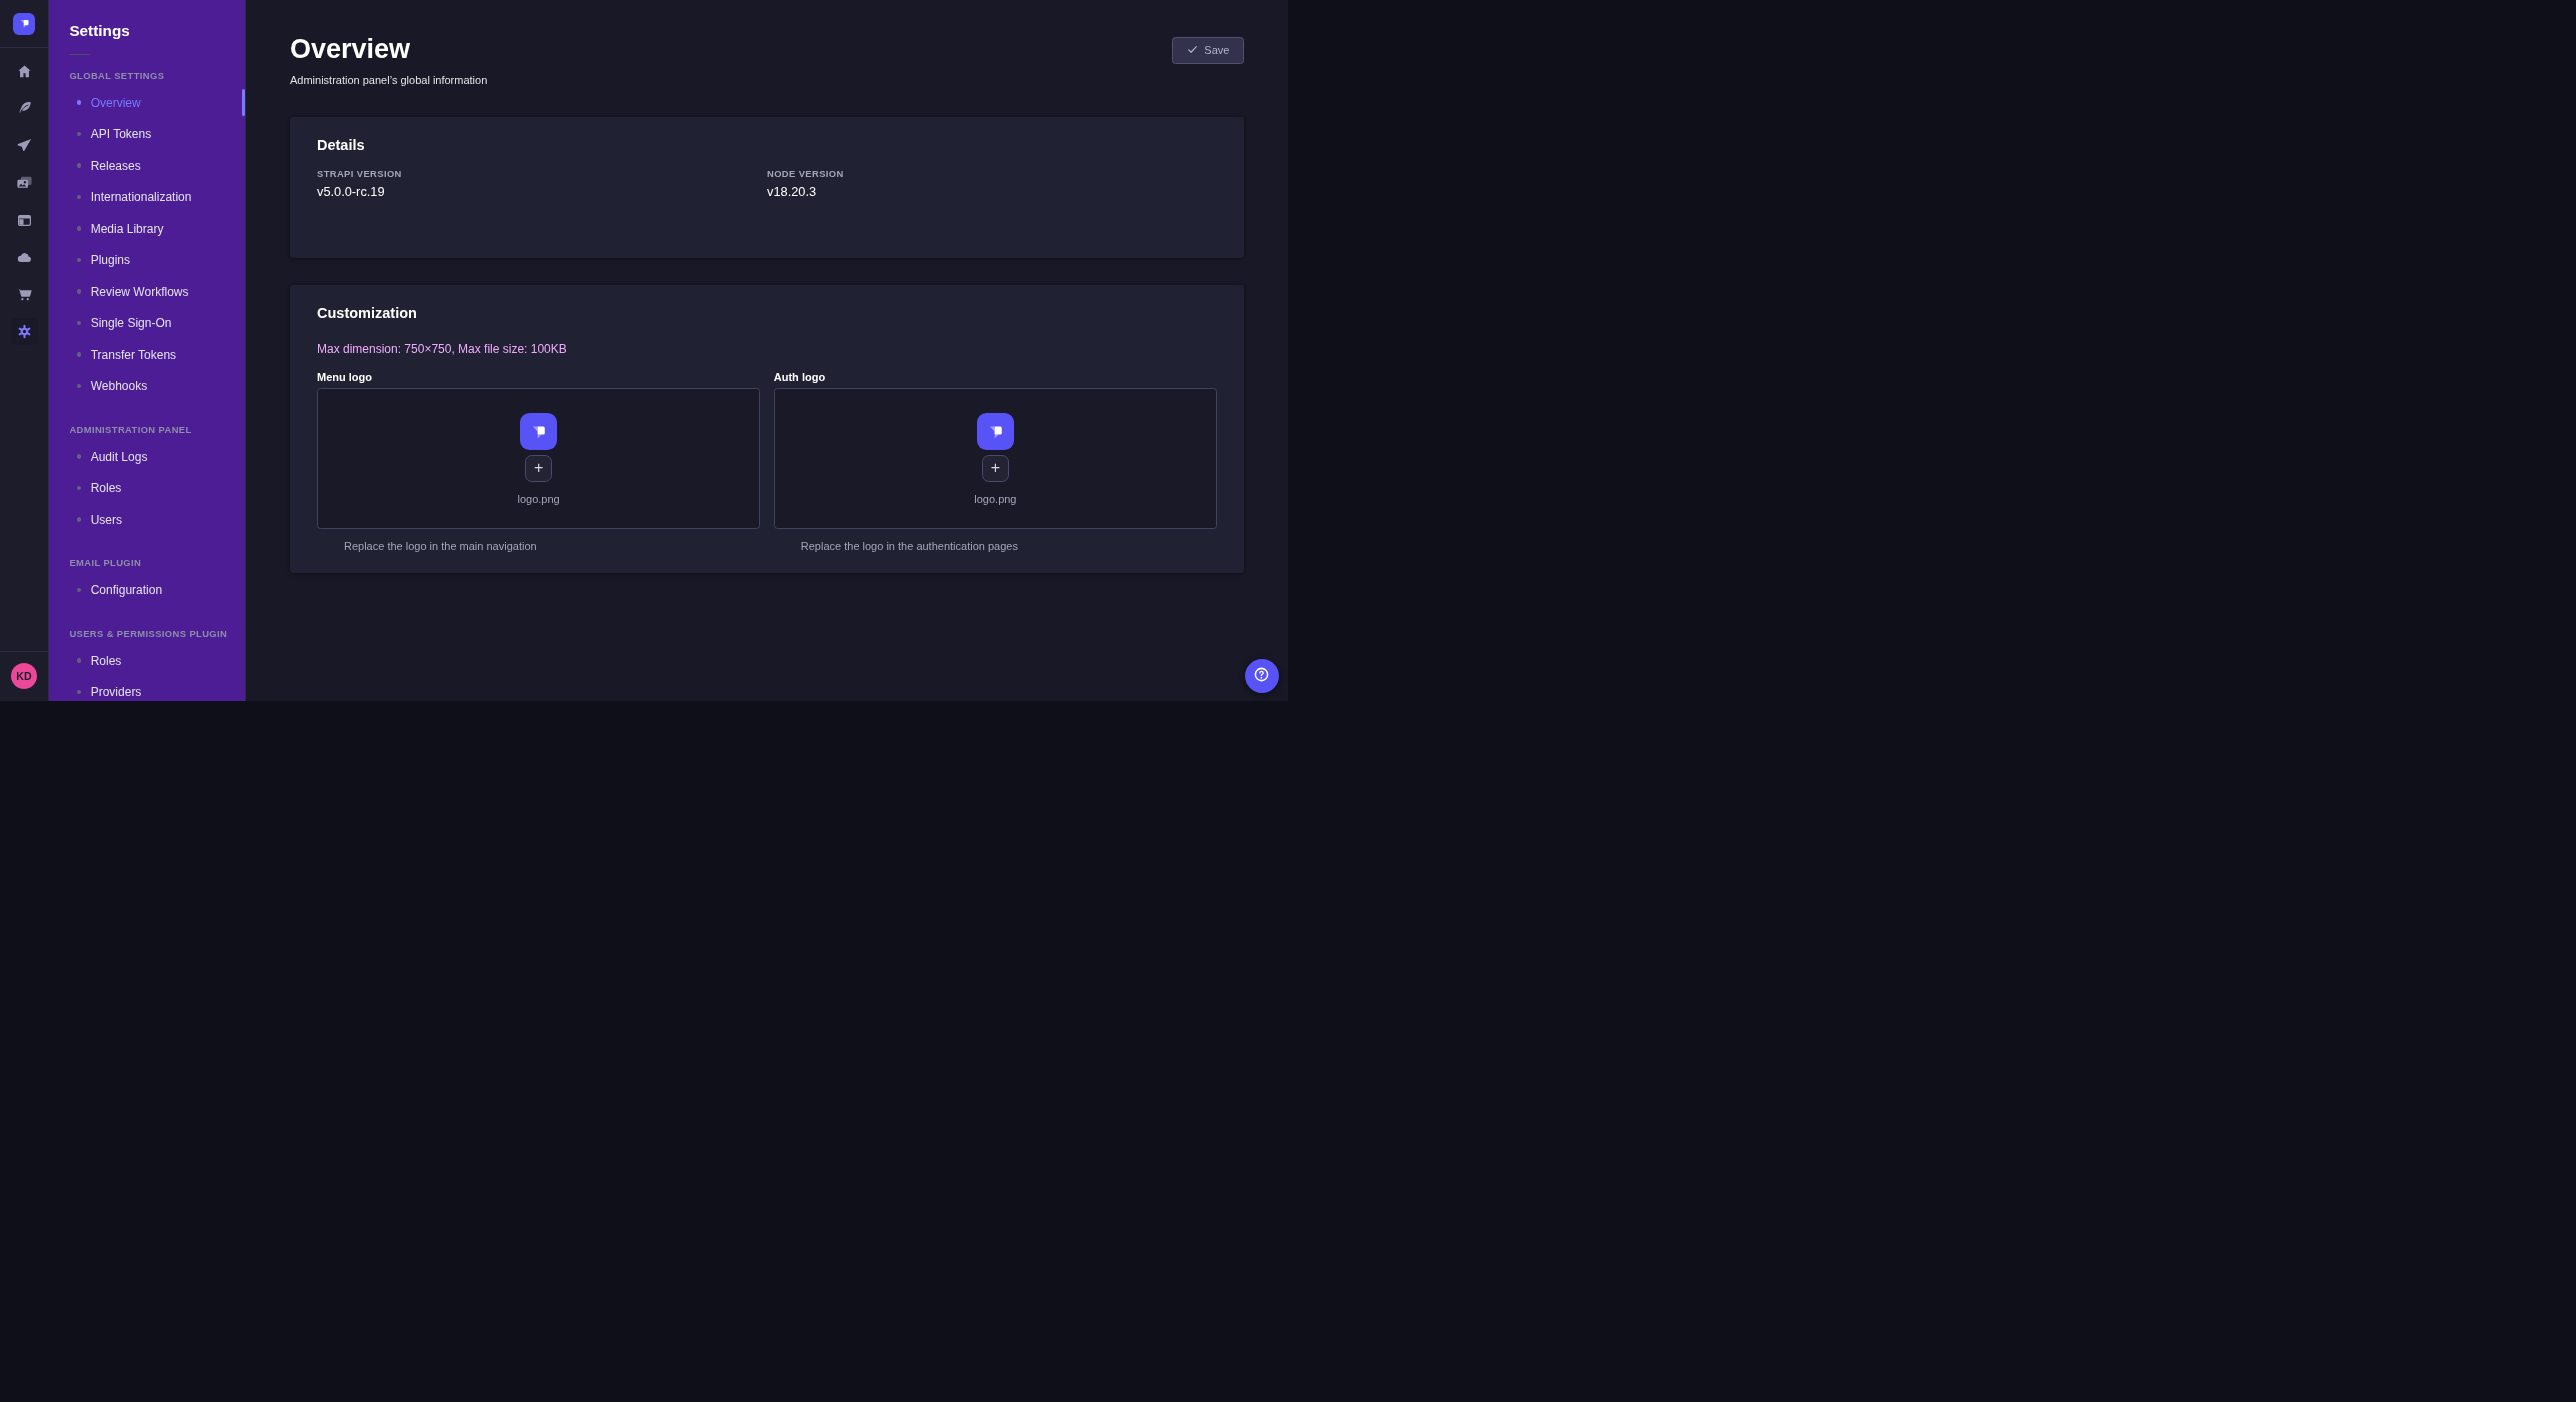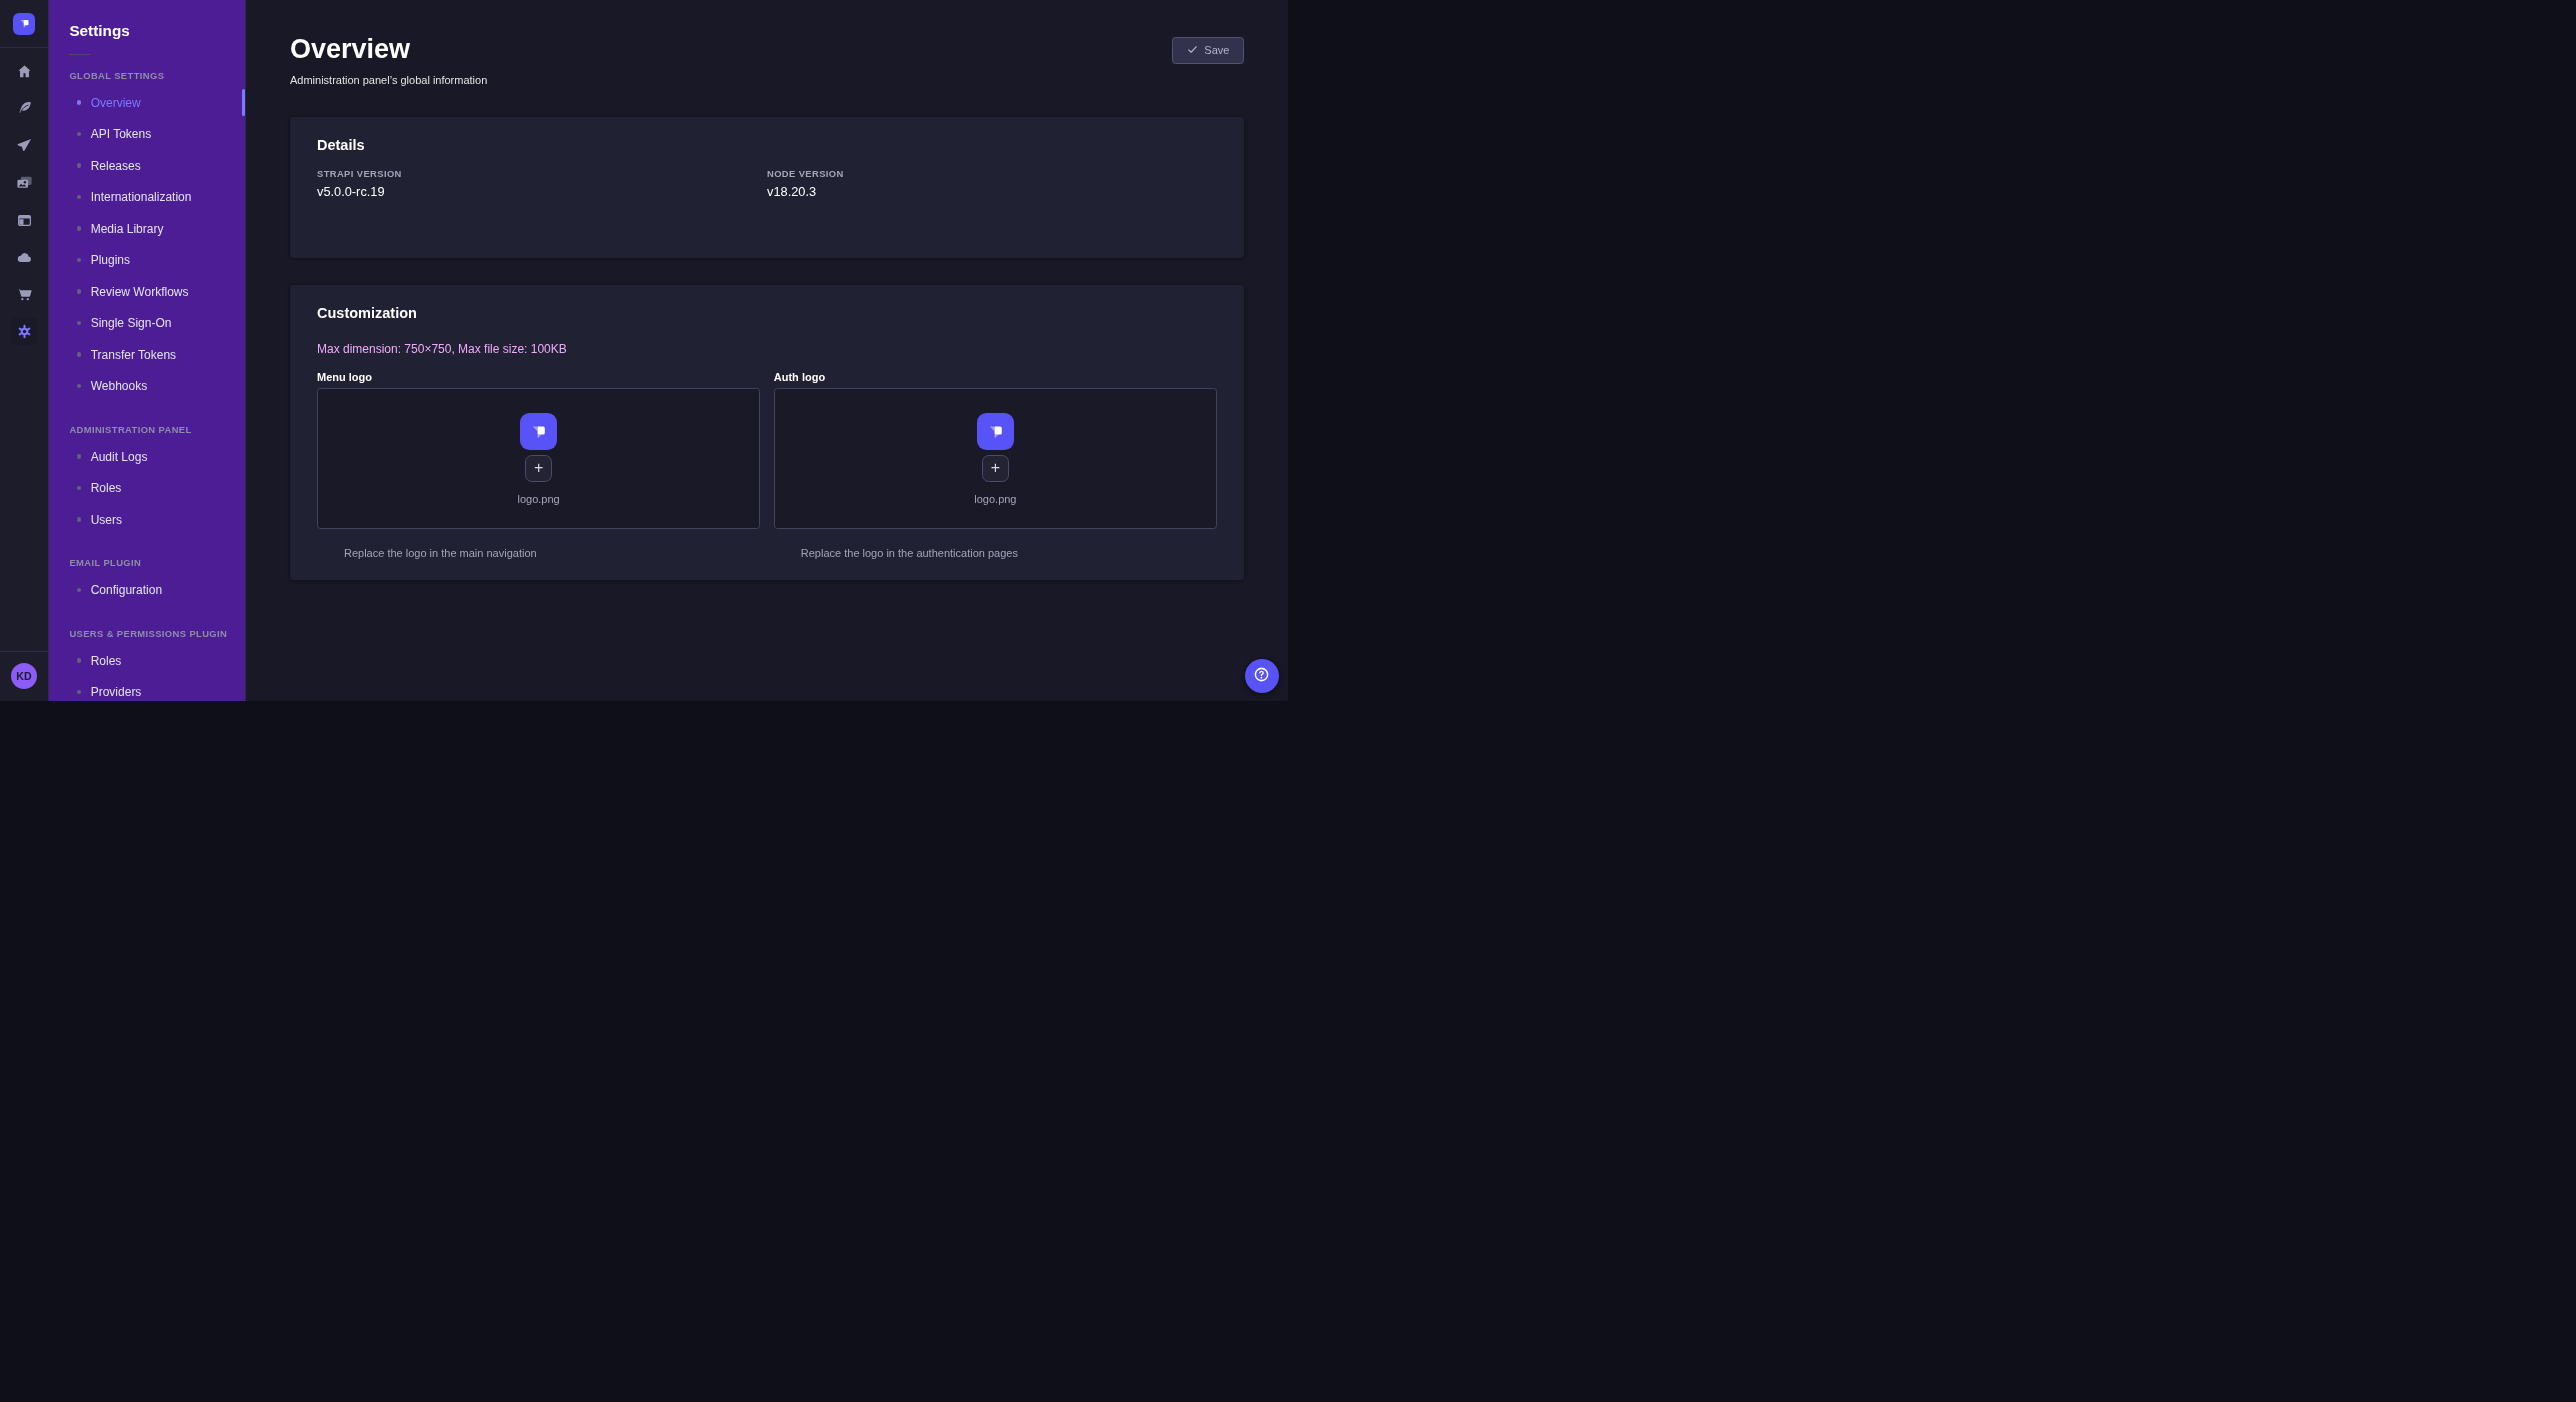--- a/index.html
+++ b/index.html
@@ -23,21 +23,21 @@
   .rail-divider{ width:100%; height:0.9px; background:#2c2c42; }
   .rail-nav{ display:flex; flex-direction:column; align-items:center; padding-top:10.2px; gap:10.2px; }
   .rail-btn{
     width:27px; height:27px; border-radius:5.1px; border:none; background:transparent;
     color:#9c9cb8; display:flex; align-items:center; justify-content:center; cursor:pointer;
   }
   .rail-btn.active{ background:#191927; color:#7b79ff; }
   .rail-btn svg{ display:block; }
   .rail-bottom{ margin-top:auto; width:100%; display:flex; flex-direction:column; align-items:center; }
   .avatar{
-    width:26.4px; height:26.4px; border-radius:50%; background:#8b5cf6; color:#1b1b2c;
+    width:26.4px; height:26.4px; border-radius:50%; background:#ec4899; color:#1b1b2c;
     font-weight:700; font-size:10.6px; border:none; margin:11px 0 12px; cursor:pointer;
     font-family:"Liberation Sans", sans-serif;
   }
   
   .sidebar{
     width:197px; flex-shrink:0; background:#4c1d95; border-right:0.9px solid #2c2c42;
     padding-top:22px; overflow:hidden; position:relative;
   }
   .sidebar h1{ font-size:15.3px; font-weight:700; color:#fff; margin-left:20.4px; }
   .title-divider{ width:20.4px; height:0.9px; background:#4a4a6a; margin:13.6px 0 15.3px 20.4px; }
@@ -94,21 +94,21 @@
     width:37px; height:37px; border-radius:9.4px; background:#5753f6;
     display:flex; align-items:center; justify-content:center;
   }
   .add-btn{
     width:26.4px; height:26.4px; margin-top:5.1px; border-radius:6.8px; background:#232334;
     border:0.9px solid #4a4a6a; color:#d9d9e3; font-size:16px; line-height:1;
     cursor:pointer; display:flex; align-items:center; justify-content:center; font-weight:300;
     font-family:"Liberation Sans", sans-serif;
   }
   .filename{ margin-top:11px; font-size:11px; color:#a5a5ba; }
-  .upload-caption{ margin-top:18px; font-size:11px; color:#a5a5ba;padding-left:27px; }
+  .upload-caption{ margin-top:11px; font-size:11px; color:#a5a5ba;padding-left:27px; }
   .help-fab{
     position:absolute; right:9.4px; bottom:7.7px; width:34px; height:34px; border-radius:50%;
     background:#5753f6; border:none; color:#fff; cursor:pointer;
     display:flex; align-items:center; justify-content:center;
     box-shadow:0 1.7px 6.8px rgba(0,0,0,.4);
   }
 </style>
 </head>
 <body>
 

